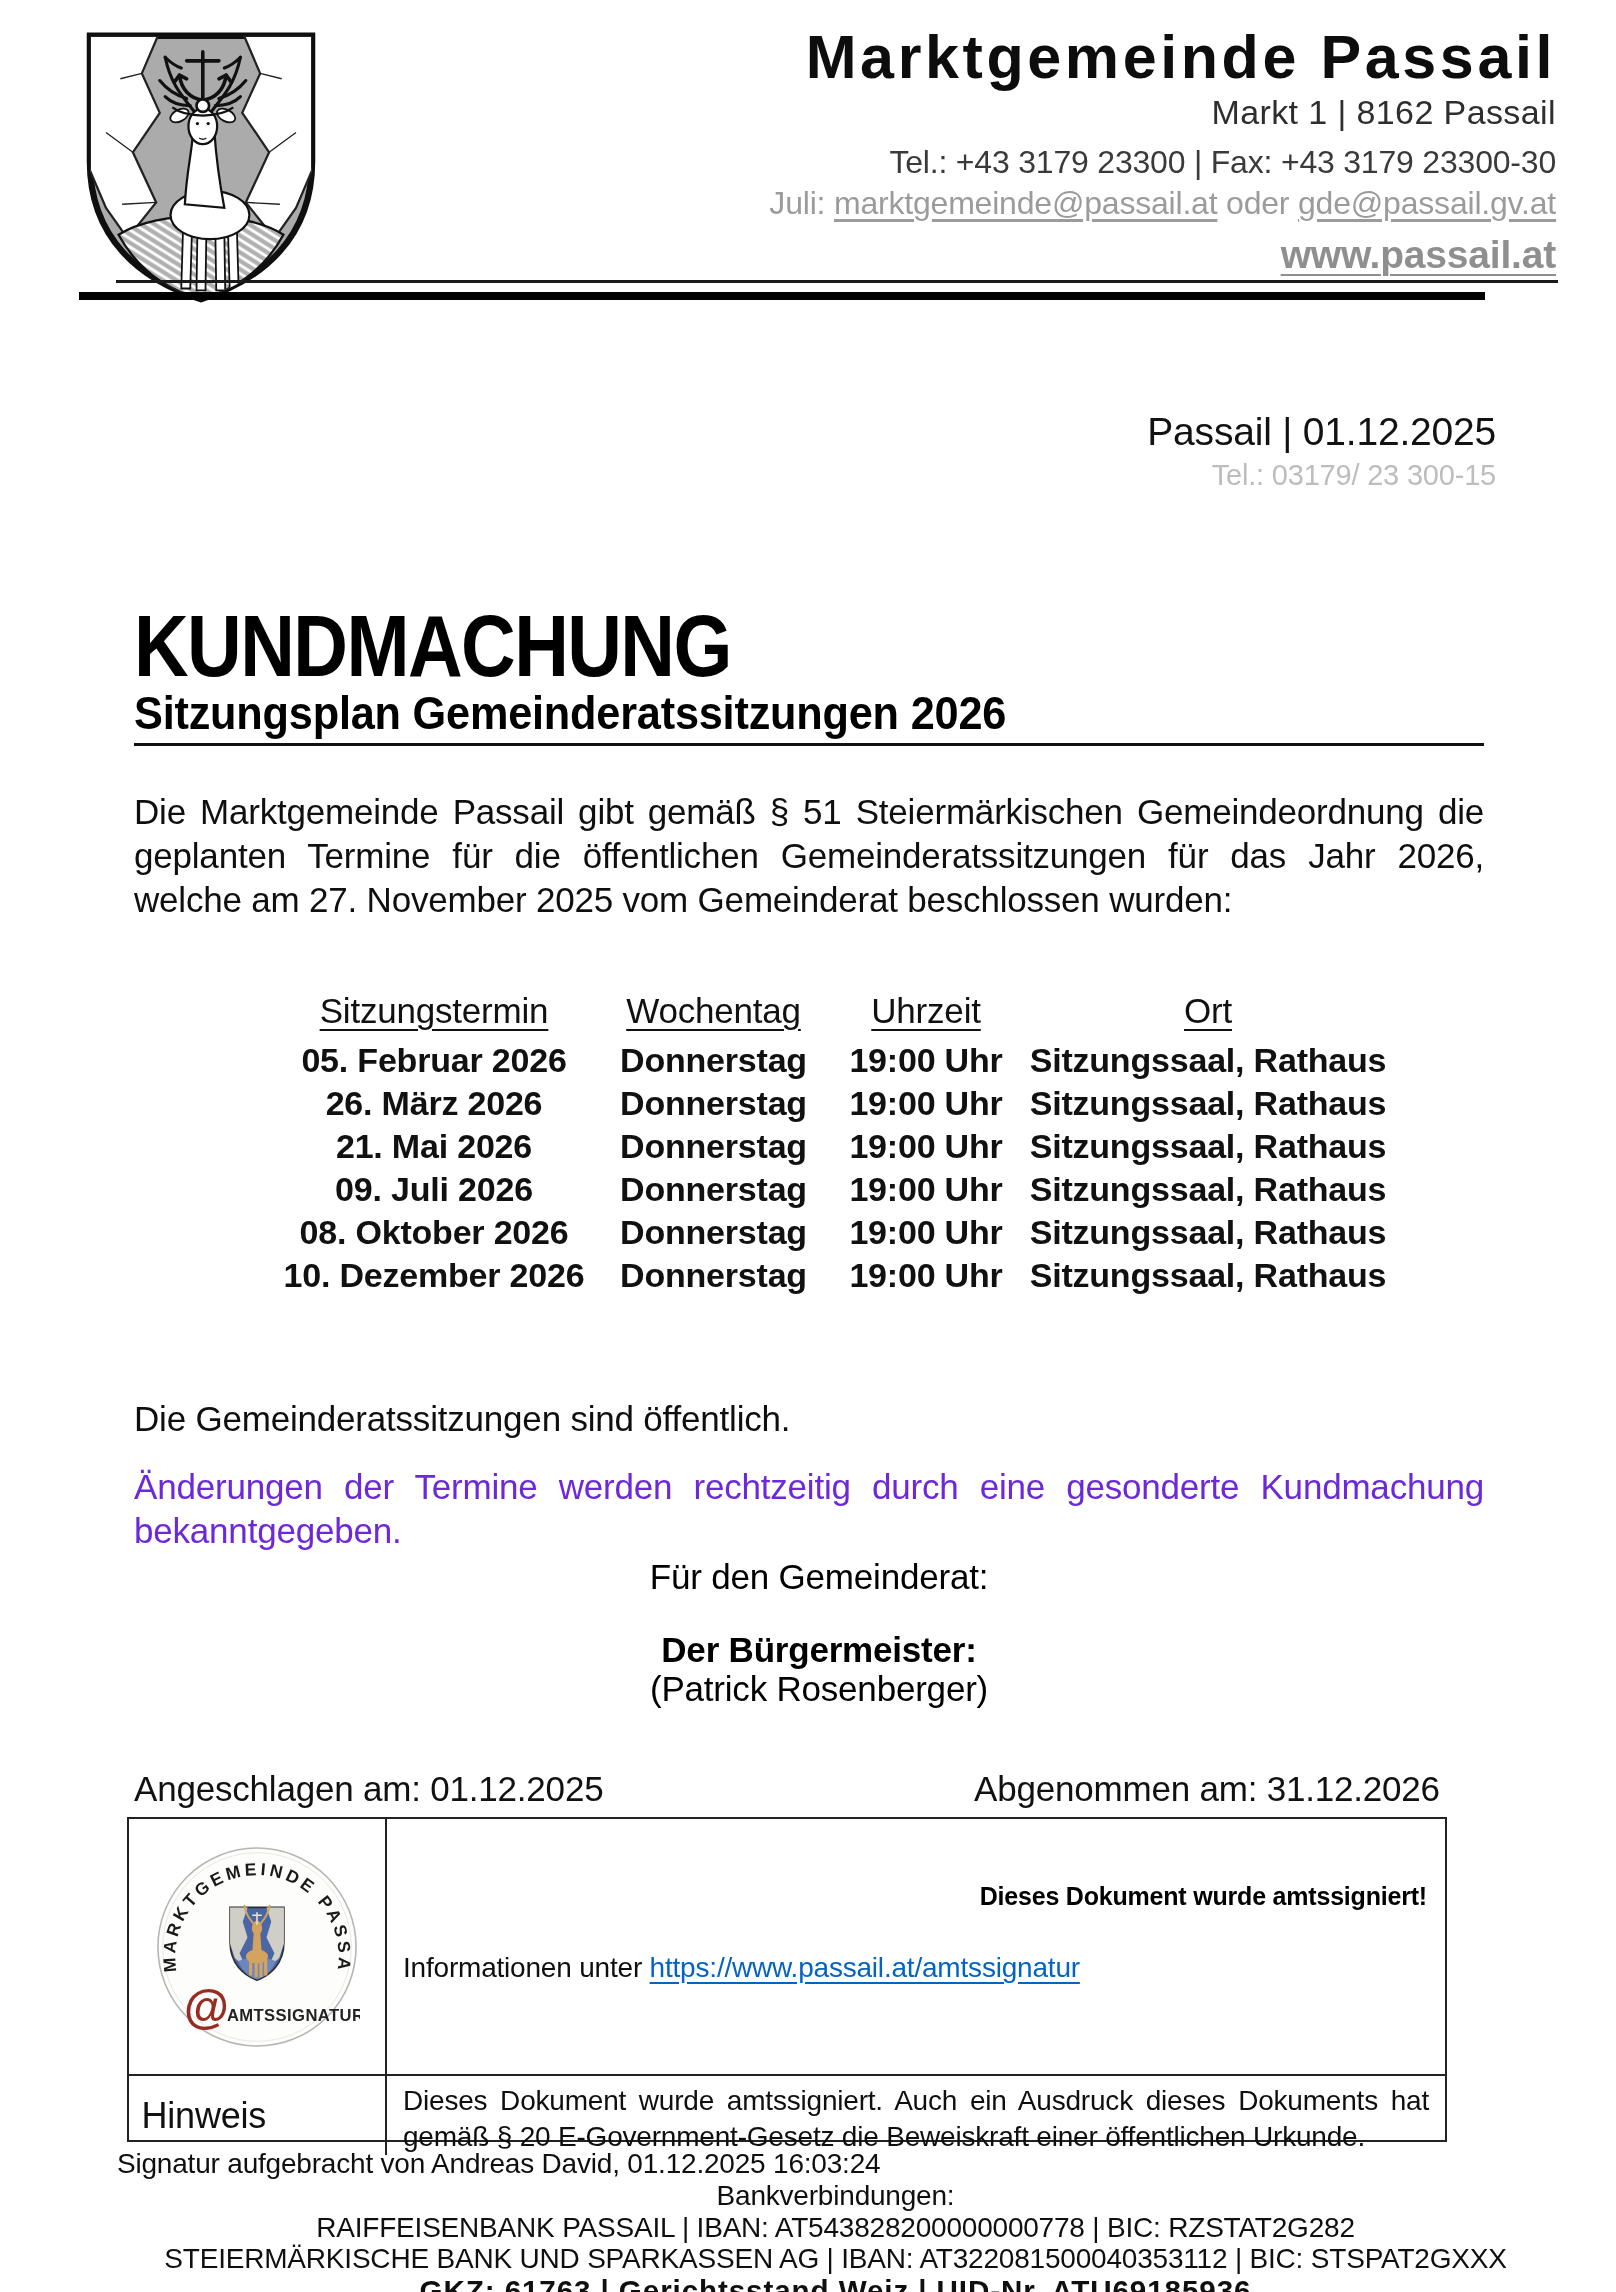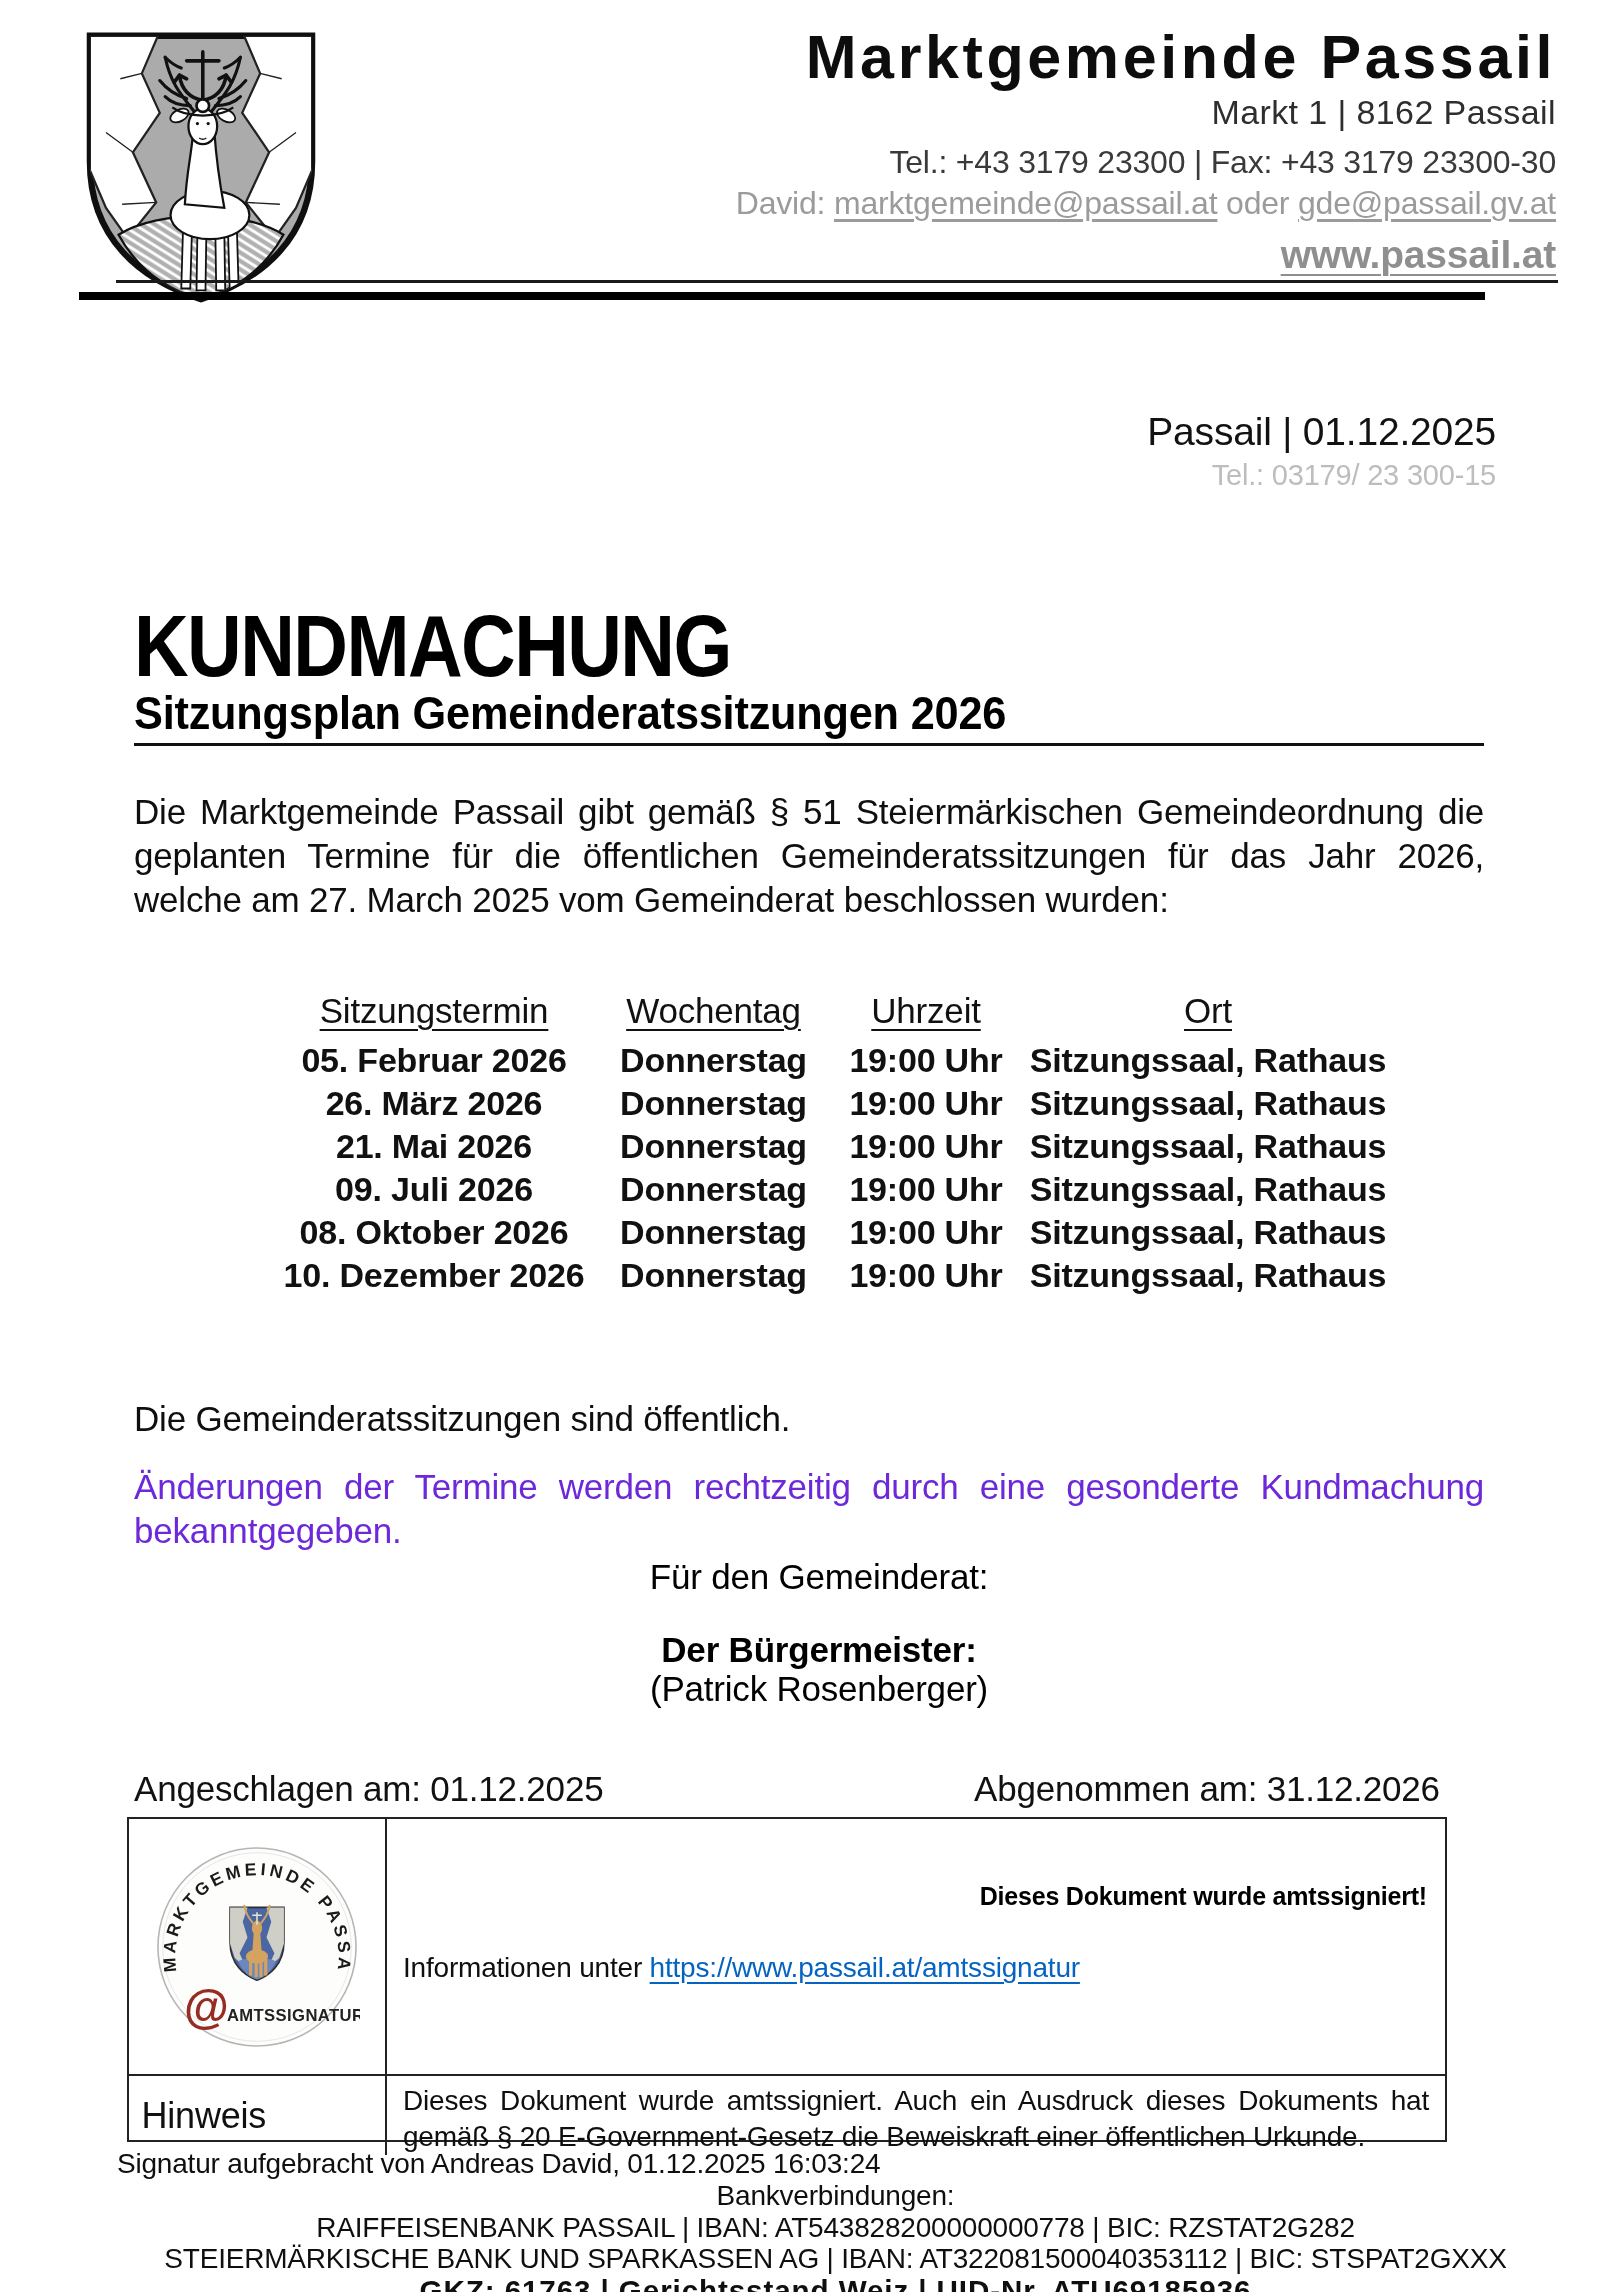--- a/index.html
+++ b/index.html
@@ -126,37 +126,37 @@
         <path d="M164,56 L170,64 M164,56 L156,60"></path>
       </g>
       <circle cx="138" cy="90" r="7" stroke="#111" stroke-width="3" fill="#ffffff"></circle>
       <path d="M104,92 C120,104 156,104 172,92" stroke="#111" stroke-width="2.5" fill="none"></path>
     </g>
   </svg>
 
   <div class="abs org-name">Marktgemeinde Passail</div>
   <div class="abs org-addr">Markt 1 | 8162 Passail</div>
   <div class="abs org-tel">Tel.: +43 3179 23300 | Fax: +43 3179 23300-30</div>
-  <div class="abs org-mail"><span>David: </span><a href="#">marktgemeinde@passail.at</a><span> oder </span><a href="#">gde@passail.gv.at</a></div>
+  <div class="abs org-mail"><span>Juli: </span><a href="#">marktgemeinde@passail.at</a><span> oder </span><a href="#">gde@passail.gv.at</a></div>
   <div class="abs org-web">
     <a href="#">www.passail.at</a>
   </div>
   <div class="abs rule-thin"></div>
   <div class="abs rule-thick"></div>
 
   <div class="abs meta">
     <div class="meta-date">Passail | 01.12.2025</div>
     <div class="meta-sub2">Tel.: 03179/ 23 300-15</div>
   </div>
 
   <div class="abs doc-title">KUNDMACHUNG</div>
   <div class="abs doc-subtitle">Sitzungsplan Gemeinderatssitzungen 2026</div>
   <div class="abs rule-sub"></div>
 
-  <div class="abs intro">Die Marktgemeinde Passail gibt gemäß § 51 Steiermärkischen Gemeindeordnung die geplanten Termine für die öffentlichen Gemeinderatssitzungen für das Jahr 2026, welche am 27. March 2025 vom Gemeinderat beschlossen wurden:</div>
+  <div class="abs intro">Die Marktgemeinde Passail gibt gemäß § 51 Steiermärkischen Gemeindeordnung die geplanten Termine für die öffentlichen Gemeinderatssitzungen für das Jahr 2026, welche am 27. November 2025 vom Gemeinderat beschlossen wurden:</div>
 
   <div class="abs sessions">
     <div class="trow thead-row">
       <div class="c1"><span>Sitzungstermin</span></div>
       <div class="c2"><span>Wochentag</span></div>
       <div class="c3"><span>Uhrzeit</span></div>
       <div class="c4"><span>Ort</span></div>
     </div>
     <div class="trow data-row">
       <div class="c1">05. Februar 2026</div>

